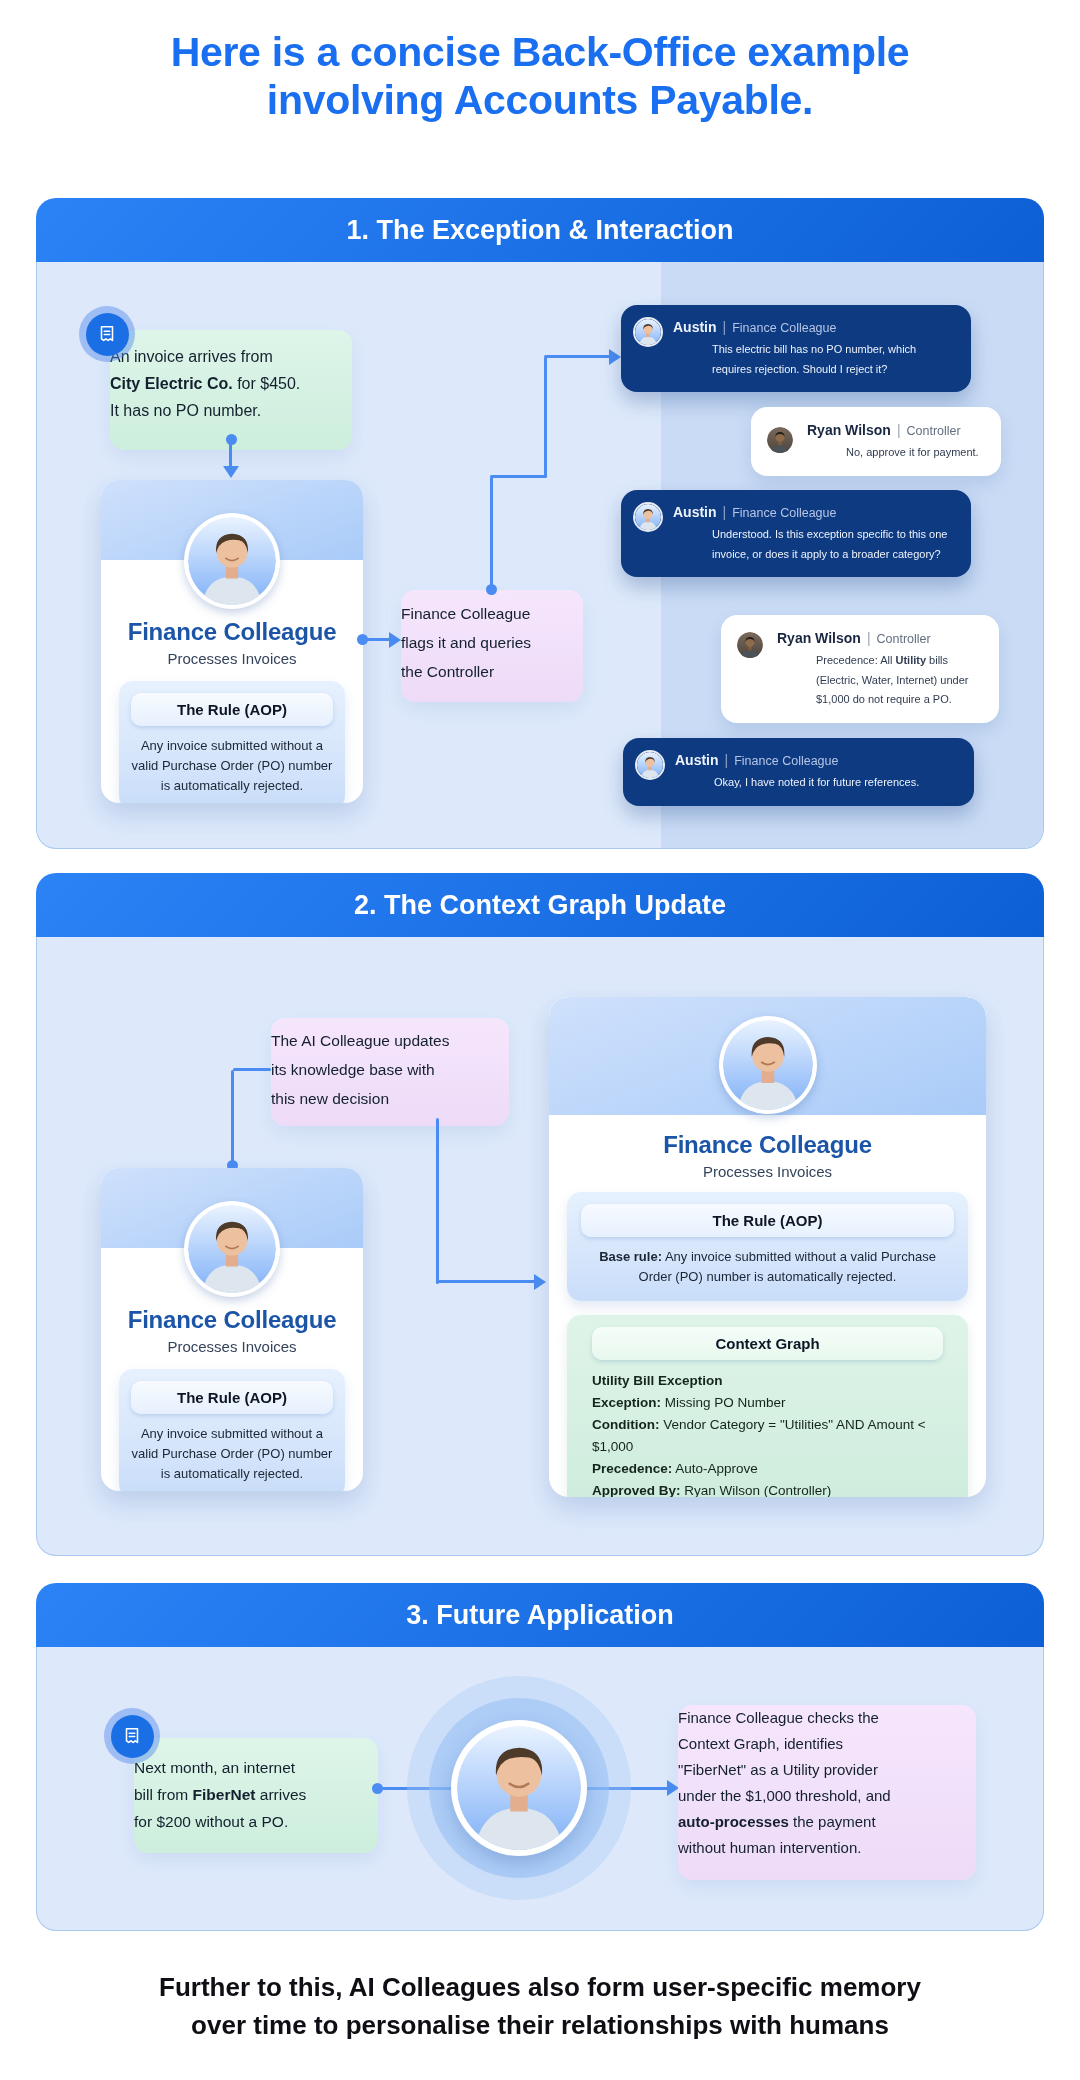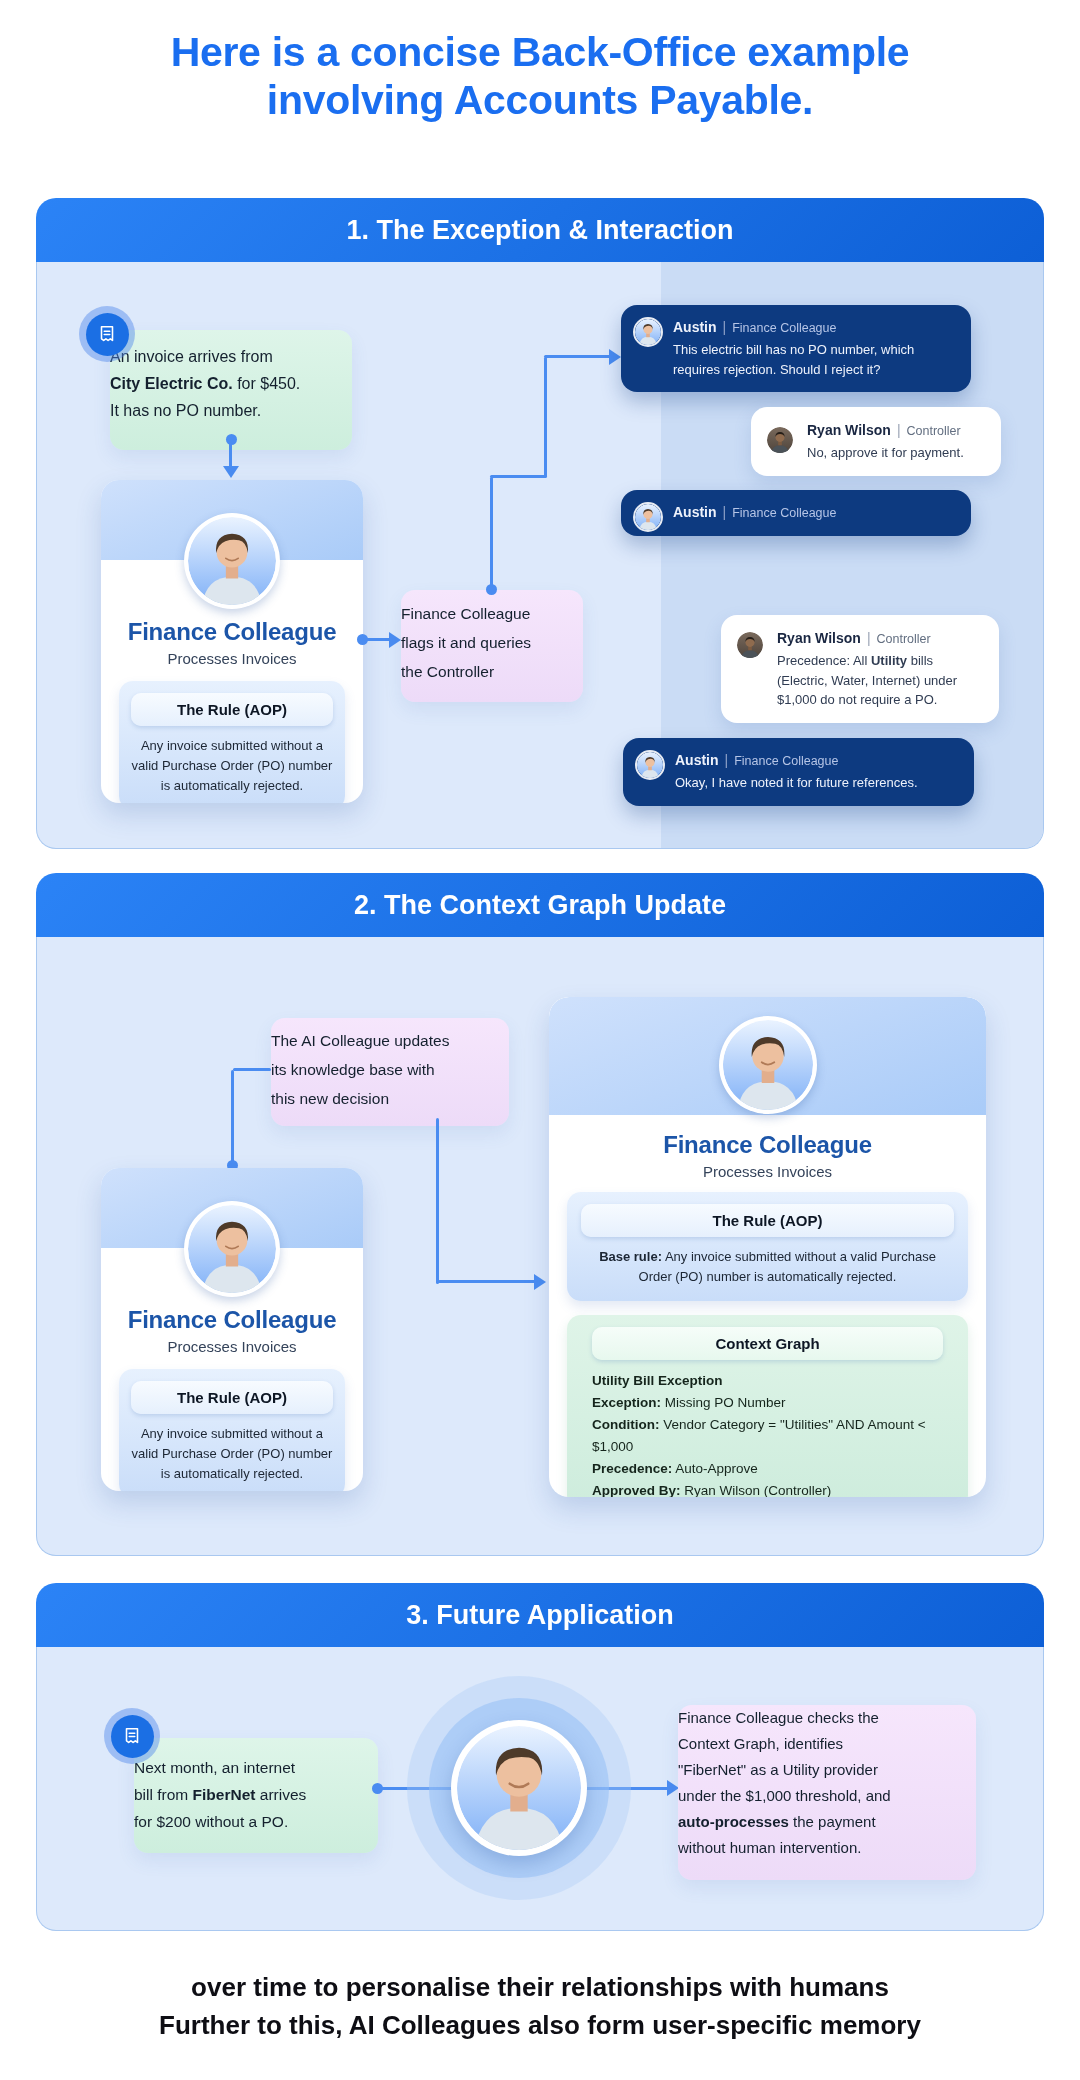--- a/index.html
+++ b/index.html
@@ -55,21 +55,21 @@
   .chat-avatar{position:absolute;width:30px;height:30px;border-radius:50%;overflow:hidden;
                border:2px solid rgba(255,255,255,0.9);box-sizing:border-box;}
   .chat-avatar svg{display:block;width:100%;height:100%;}
   .name-row{font-size:14px;line-height:20px;}
   .name-row .author{font-weight:700;}
   .bubble-navy .sep{color:#8fa3c8;padding:0 6px;font-weight:400;}
   .bubble-navy .role{color:#b6c5e6;font-size:12.5px;}
   .bubble-white .author{color:#1a2742;}
   .bubble-white .sep{color:#9aa4b5;padding:0 6px;}
   .bubble-white .role{color:#626e80;font-size:12.5px;}
-  .msg{font-size:13px;line-height:19.5px;margin-top:2px;}
+  .msg{font-size:11px;line-height:19.5px;margin-top:2px;margin-left:39px;}
   .bubble-white .msg{color:#303c52;}
 
   
   .hline,.vline{position:absolute;background:#4a8cf1;border-radius:2px;}
   .hline{height:3px;}
   .vline{width:3px;}
   .dot{position:absolute;width:11px;height:11px;border-radius:50%;background:#4a8cf1;}
   .arrow-right{position:absolute;width:0;height:0;border-top:8px solid transparent;
                border-bottom:8px solid transparent;border-left:12px solid #4a8cf1;}
   .arrow-down{position:absolute;width:0;height:0;border-left:8px solid transparent;
@@ -193,20 +193,21 @@
         <div class="chat-avatar" style="left:12px;top:12px;">
           <svg viewBox="0 0 100 100">
               <circle cx="50" cy="50" r="50" fill="url(#gBlue)"></circle>
               <path d="M16 100 Q21 68 50 68 Q79 68 84 100 Z" fill="#dde6ee"></path>
               <path d="M43 55 h14 v15 h-14 Z" fill="#e2ae8d"></path>
               <circle cx="50" cy="40" r="17.5" fill="#edc09f"></circle>
               <path d="M32 41 Q30 20 50 19 Q70 20 68 41 Q66 28 58 26.5 Q50 25 42.5 27.5 Q34.5 30.5 32 41 Z" fill="#4e3a29"></path>
             </svg>
         </div>
         <div class="name-row"><span class="author">Austin</span><span class="sep">|</span><span class="role">Finance Colleague</span></div>
+        <div class="msg">Understood. Is this exception specific to this one invoice, or does it apply to a broader category?</div>
       </div>
 
       <div class="bubble bubble-white" style="left:684px;top:353px;width:278px;box-sizing:border-box;padding:13px 14px 13px 56px;">
         <div class="chat-avatar" style="left:14px;top:15px;">
           <svg viewBox="0 0 100 100">
               <circle cx="50" cy="50" r="50" fill="url(#gDark)"></circle>
               <path d="M16 100 Q21 70 50 70 Q79 70 84 100 Z" fill="#4b5258"></path>
               <path d="M43 54 h14 v16 h-14 Z" fill="#7d5b40"></path>
               <circle cx="50" cy="40" r="17.5" fill="#8f6b4e"></circle>
               <path d="M32 38 Q33 20 50 19.5 Q67 20 68 38 Q64 27 50 26.5 Q36 27 32 38 Z" fill="#241d17"></path>
@@ -348,17 +349,17 @@
         <span>Context Graph, identifies</span><br>
         <span>"FiberNet" as a Utility provider</span><br>
         <span>under the $1,000 threshold, and</span><br>
         <span class="b">auto-processes</span><span> the payment</span><br>
         <span>without human intervention.</span>
       </div>
     </div>
   </div>
 
   <div class="abs footer">
+    <div>Further to this, AI Colleagues also form user-specific memory</div>
     <div>over time to personalise their relationships with humans</div>
-    <div>Further to this, AI Colleagues also form user-specific memory</div>
   </div>
 
 </div>
 
 </body></html>

